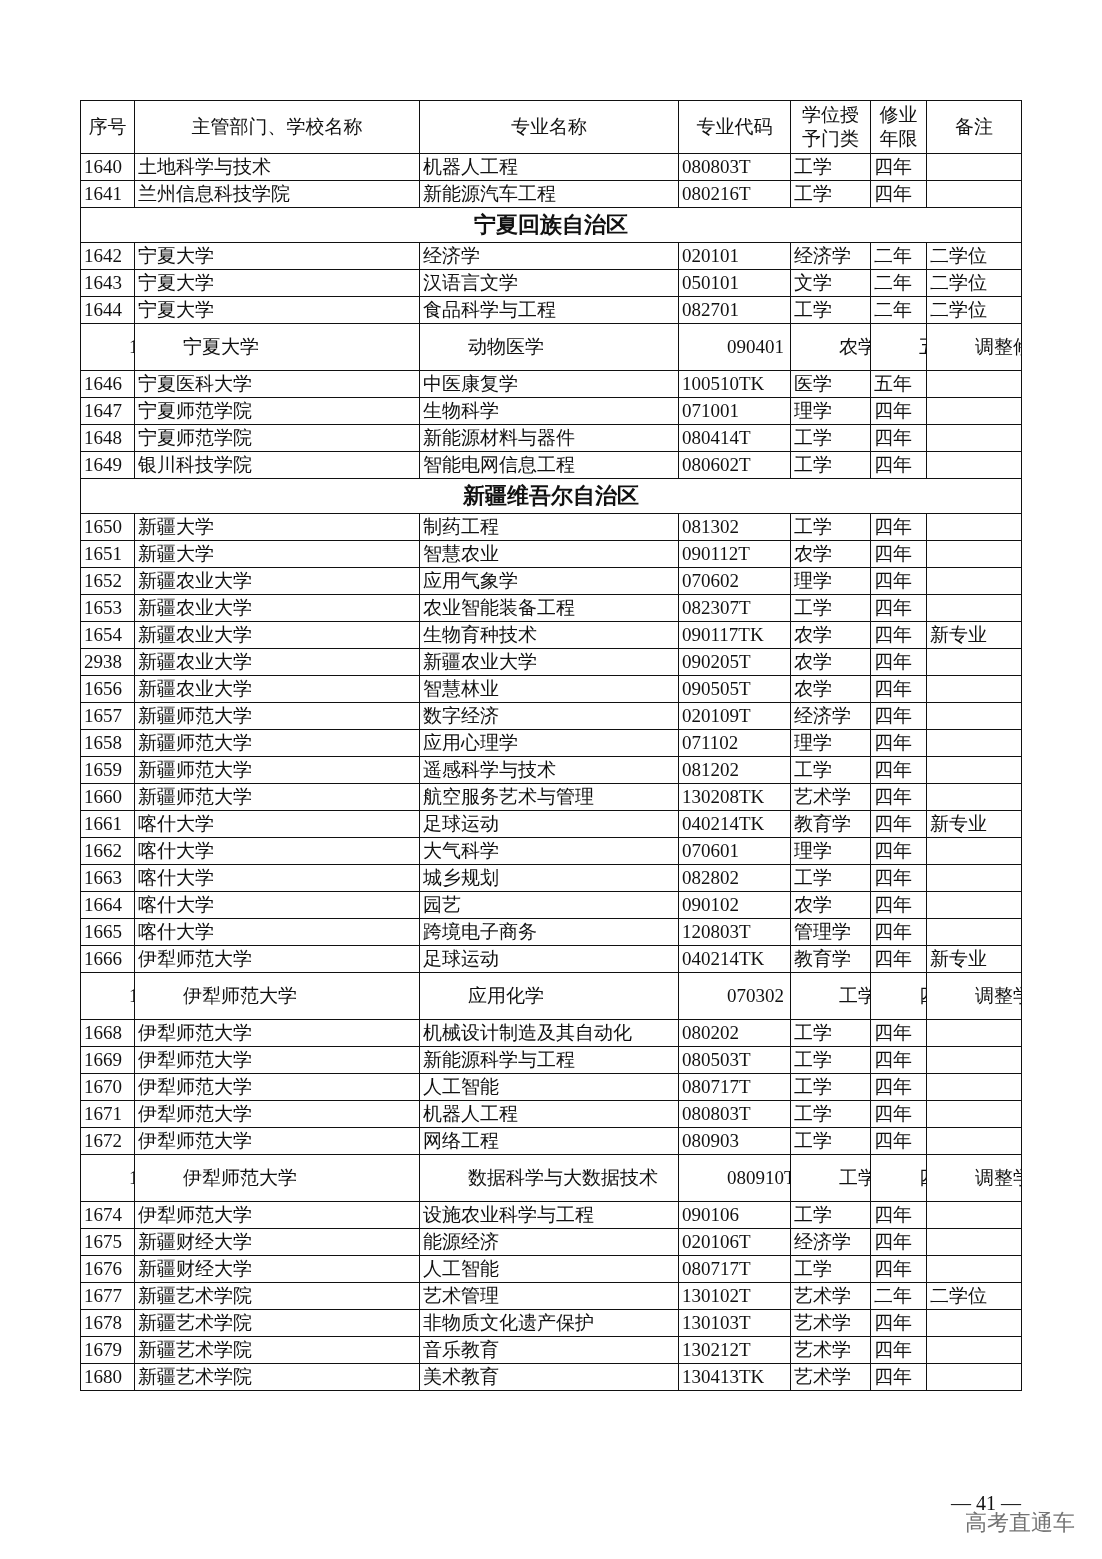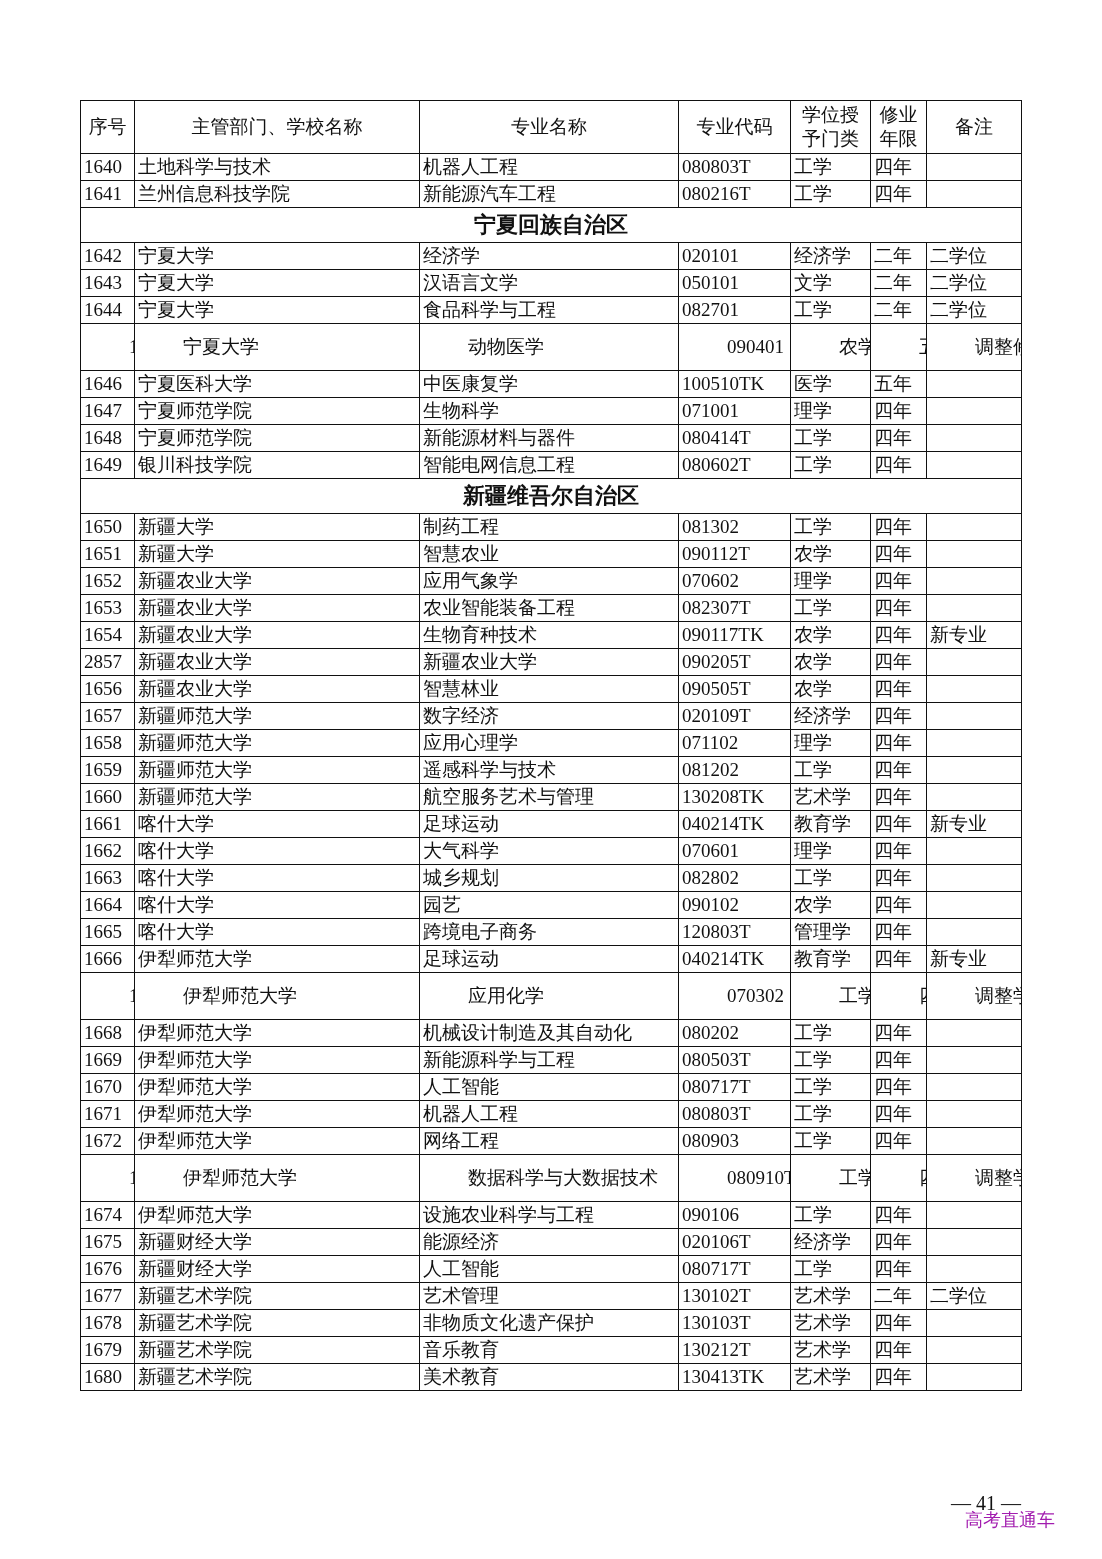--- a/index.html
+++ b/index.html
@@ -10,21 +10,21 @@
   table.doc td, table.doc th { border:1.5px solid #111; padding:0 3px;
               font-size:19px; line-height:22px; font-weight:normal;
               white-space:nowrap; overflow:hidden; }
   table.doc th { height:52px; text-align:center; line-height:24px; white-space:normal; }
   table.doc td { height:26px; }
   tr.tall td { height:46px;padding-left:48px; }
   tr.region td { height:34px; text-align:center; font-weight:bold; font-size:22px; }
   td.num { padding:0 1px; text-align:left;margin-top:16px; }
   td.note { white-space:normal; line-height:24px; }
   .footer-page { position:absolute; left:943px; top:1492px; font-size:20px;margin-left:8px; }
-  .watermark { position:absolute; left:965px; top:1508px; font-size:18px; color:#a21caf;
+  .watermark { position:absolute; left:965px; top:1508px; font-size:22px; color:#737373;
                font-family:Liberation Serif, serif; }
 </style>
 </head>
 <body>
 
 <table class="doc">
   <colgroup>
     <col style="width:54px">
       <col style="width:285px">
       <col style="width:259px">
@@ -180,21 +180,21 @@
       <tr>
         <td class="num">1654</td>
         <td>新疆农业大学</td>
         <td>生物育种技术</td>
         <td>090117TK</td>
         <td>农学</td>
         <td>四年</td>
         <td class="note">新专业</td>
       </tr>
       <tr>
-        <td class="num">2857</td>
+        <td class="num">2938</td>
         <td>新疆农业大学</td>
         <td>新疆农业大学</td>
         <td>090205T</td>
         <td>农学</td>
         <td>四年</td>
         <td class="note"></td>
       </tr>
       <tr>
         <td class="num">1656</td>
         <td>新疆农业大学</td>

